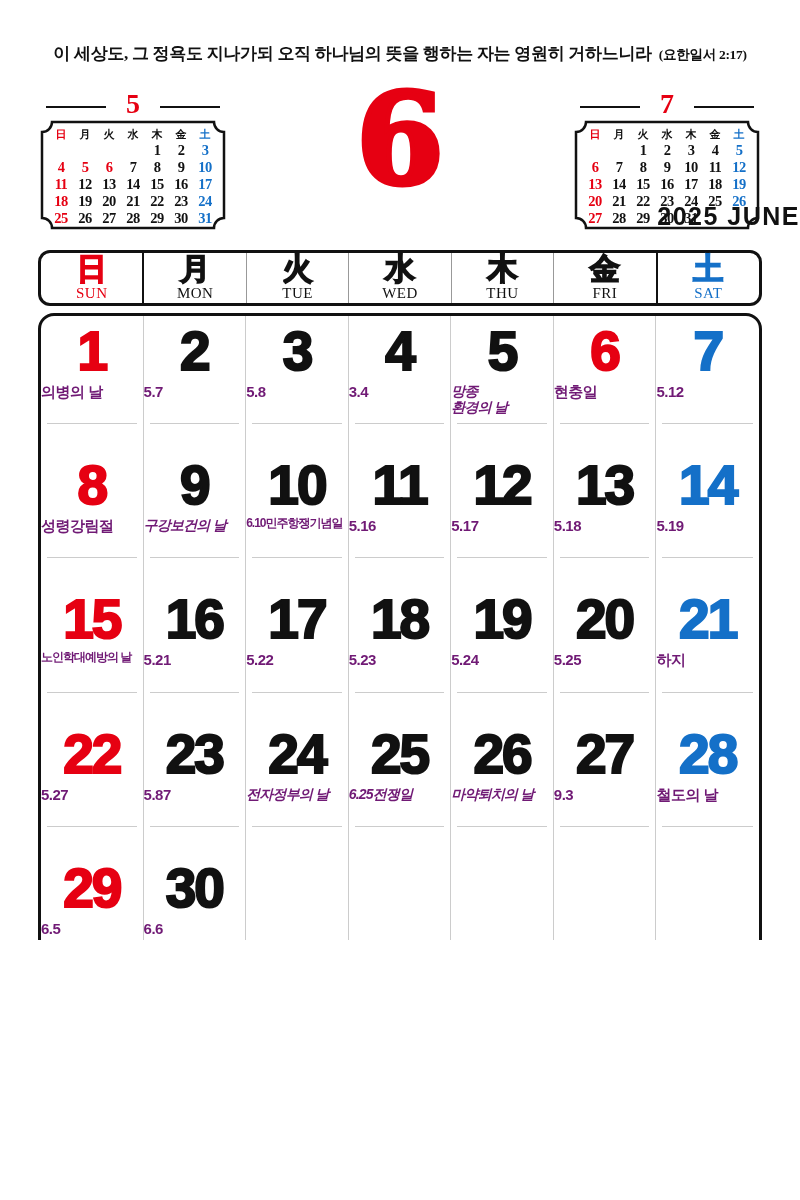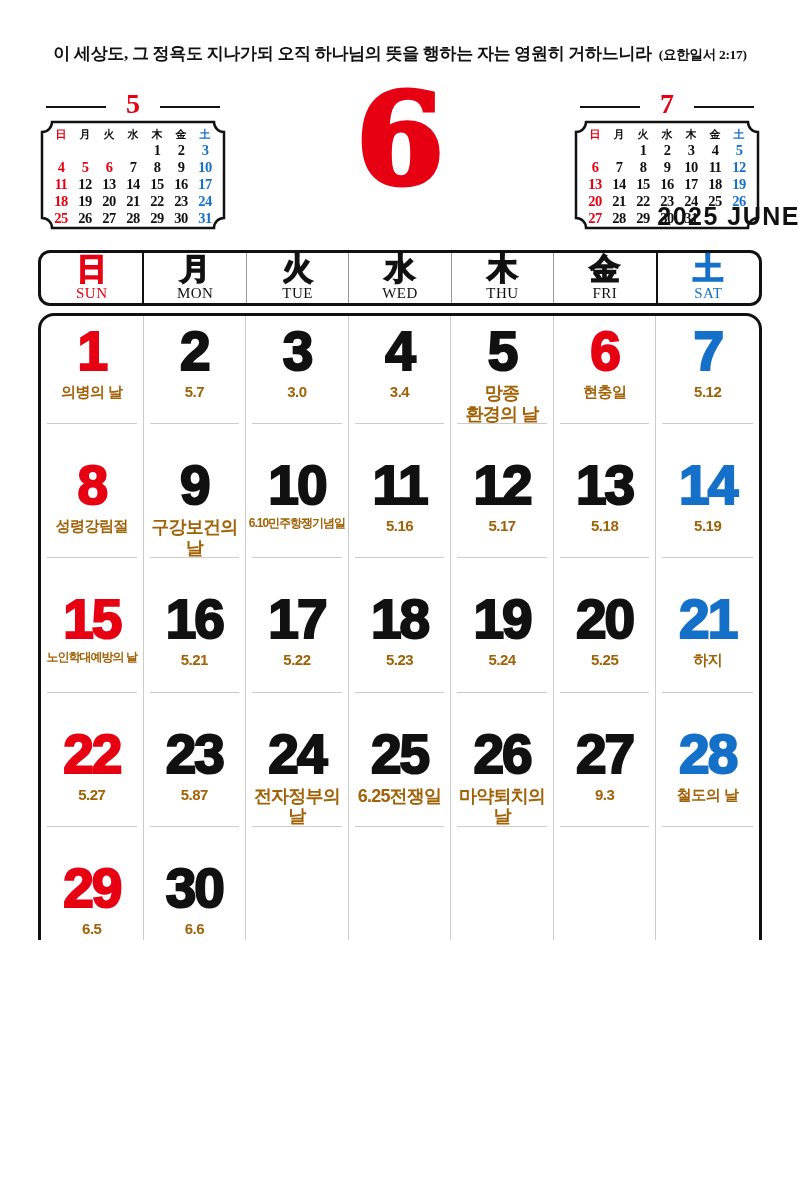--- a/index.html
+++ b/index.html
@@ -52,23 +52,23 @@
 
   
   .grid{position:absolute;left:38px;top:313px;width:724px;height:677px;box-sizing:border-box;
         border:3px solid #111;border-radius:16px;overflow:hidden;background:#fff;
         display:grid;grid-template-columns:repeat(7,1fr);grid-template-rows:repeat(5,1fr);}
   .gcell{position:relative;border-right:1px solid #ccc;box-sizing:border-box;}
   .gcell:nth-child(7n){border-right:none;}
   .gcell::after{content:"";position:absolute;left:6px;right:6px;bottom:26px;border-top:1.5px solid #ccc;}
   .gnum{text-align:center;font-size:55px;font-weight:800;line-height:1;padding-top:8px;
         letter-spacing:-2px;-webkit-text-stroke:2.2px currentColor;}
-  .glabel{text-align:center;margin-top:4px;font-size:15px;font-weight:700;color:#a16207;
+  .glabel{margin-top:4px;font-size:15px;font-weight:700;color:#701a75;
           white-space:pre-line;line-height:1.15;letter-spacing:-0.5px;}
-  .glabel.sz-m{font-size:18px;letter-spacing:-0.8px;}
+  .glabel.sz-m{font-size:14px;letter-spacing:-0.8px;font-style:italic;}
   .glabel.sz-s{font-size:12px;letter-spacing:-1px;}
 </style>
 </head>
 <body>
 
 <div class="page">
 
   <div class="verse">
     <span>이 세상도, 그 정욕도 지나가되 오직 하나님의 뜻을 행하는 자는 영원히 거하느니라</span>
     <span class="ref">&nbsp;<span>(요한일서 2:17)</span></span>
@@ -226,21 +226,21 @@
       <div class="gcell">
     <div class="gnum" data-color="red">1</div>
     <div class="glabel">의병의 날</div>
   </div>
       <div class="gcell">
     <div class="gnum" data-color="black">2</div>
     <div class="glabel">5.7</div>
   </div>
       <div class="gcell">
     <div class="gnum" data-color="black">3</div>
-    <div class="glabel">3.0</div>
+    <div class="glabel">5.8</div>
   </div>
       <div class="gcell">
     <div class="gnum" data-color="black">4</div>
     <div class="glabel">3.4</div>
   </div>
       <div class="gcell">
     <div class="gnum" data-color="black">5</div>
     <div class="glabel sz-m">망종
 환경의 날</div>
   </div>

